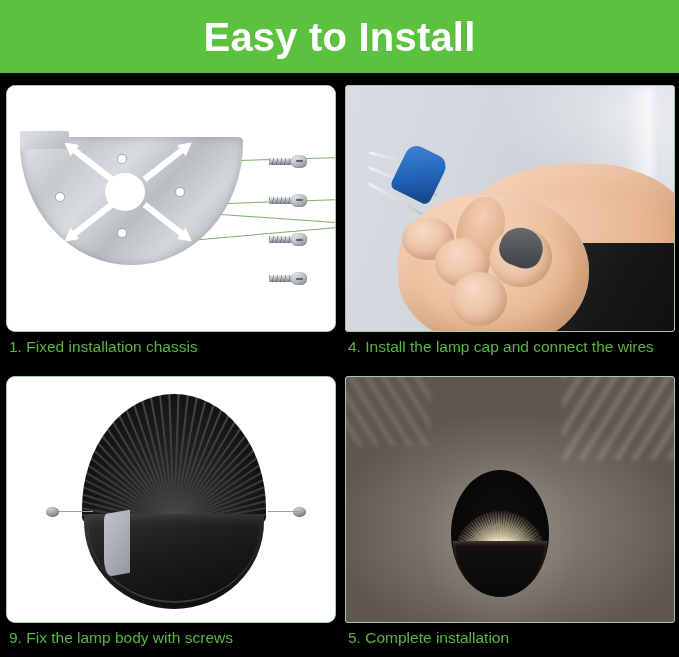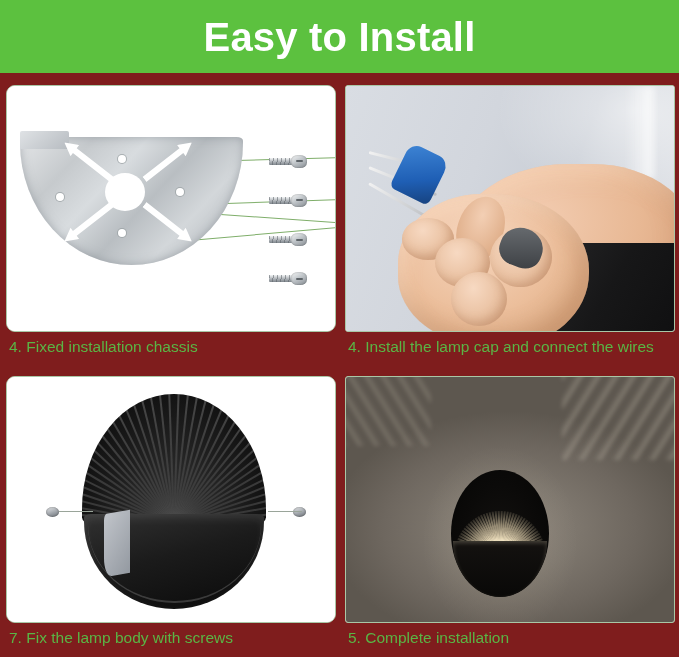--- a/index.html
+++ b/index.html
@@ -10,21 +10,21 @@
   body {
     width: 679px;
     height: 657px;
     font-family: "Liberation Sans", sans-serif;
     overflow: hidden;
   }
   #page {
     position: relative;
     width: 679px;
     height: 657px;
-    background: #7f1d1d;
+    background: #000000;
   }
 
   
   .banner {
     position: absolute;
     left: 0; top: 0;
     width: 679px;
     height: 73px;
     background: #5cc13f;
     display: flex;
@@ -487,21 +487,21 @@
           </div>
           <div class="p1-screw" style="left:80%;top:76%;">
             <div class="shaft"></div>
             <div class="thread"></div>
             <div class="head"></div>
             <div class="slot"></div>
           </div>
 
         </div>
       </div>
-      <div class="step-caption">4. Fixed installation chassis</div>
+      <div class="step-caption">1. Fixed installation chassis</div>
     </div>
 
     <div class="step" id="step2">
       <div class="step-frame square">
         <div class="photo p2-bg">
           <div class="p2-wall-edge"></div>
 
           <div class="p2-connector">
             <div class="p2-wire" style="left:0%;top:10%;width:72%;transform:rotate(14deg);"></div>
             <div class="p2-wire" style="left:0%;top:34%;width:74%;transform:rotate(22deg);"></div>
@@ -580,21 +580,21 @@
           <div class="p3-screw" id="p3-screw-left">
             <div class="head"></div>
             <div class="line"></div>
           </div>
           <div class="p3-screw right" id="p3-screw-right">
             <div class="head"></div>
             <div class="line"></div>
           </div>
         </div>
       </div>
-      <div class="step-caption">7. Fix the lamp body with screws</div>
+      <div class="step-caption">9. Fix the lamp body with screws</div>
     </div>
 
     <div class="step" id="step4">
       <div class="step-frame square">
         <div class="photo p4-bg">
           <div class="p4-glow-tl"></div>
           <div class="p4-glow-tr"></div>
           <div class="p4-lamp">
             <div class="p4-halo"></div>
             <div class="p4-body">

